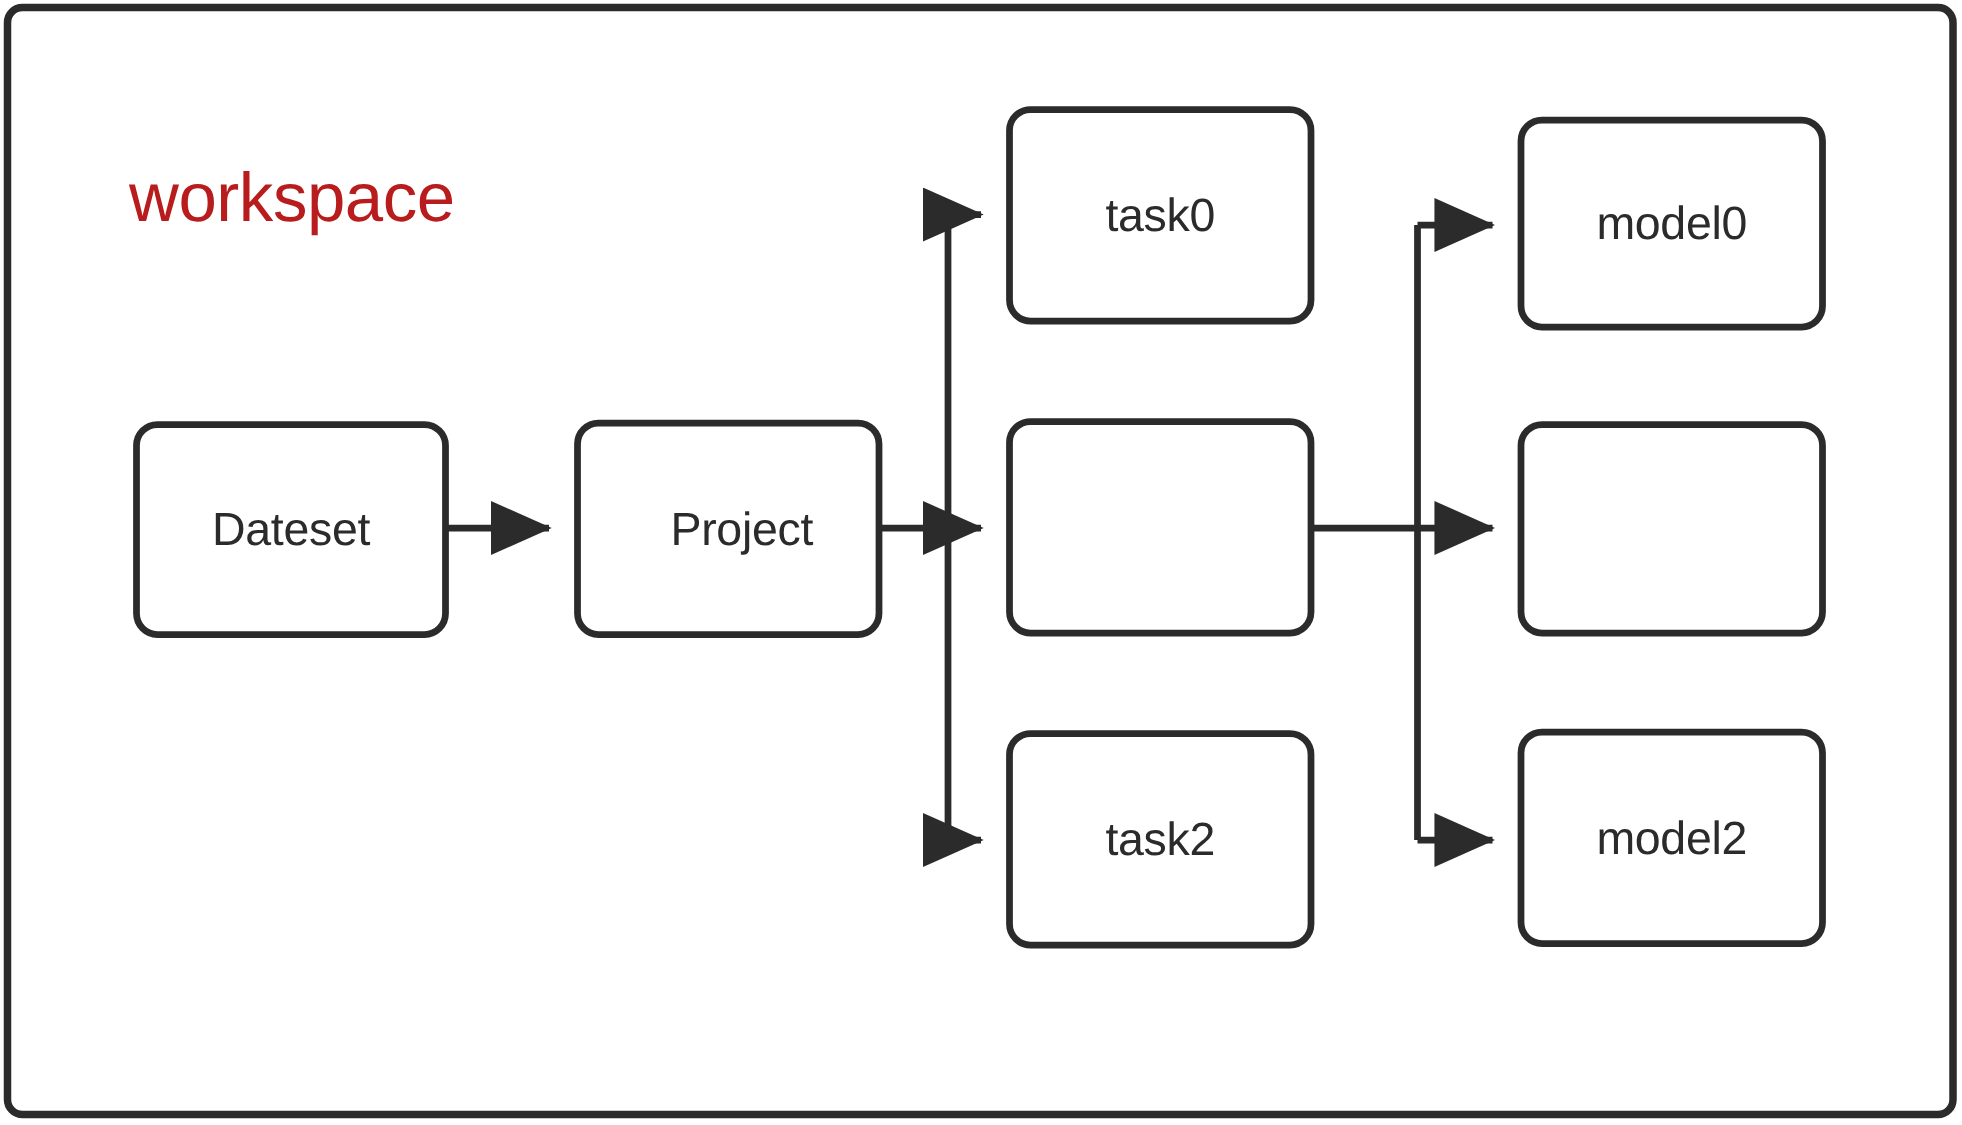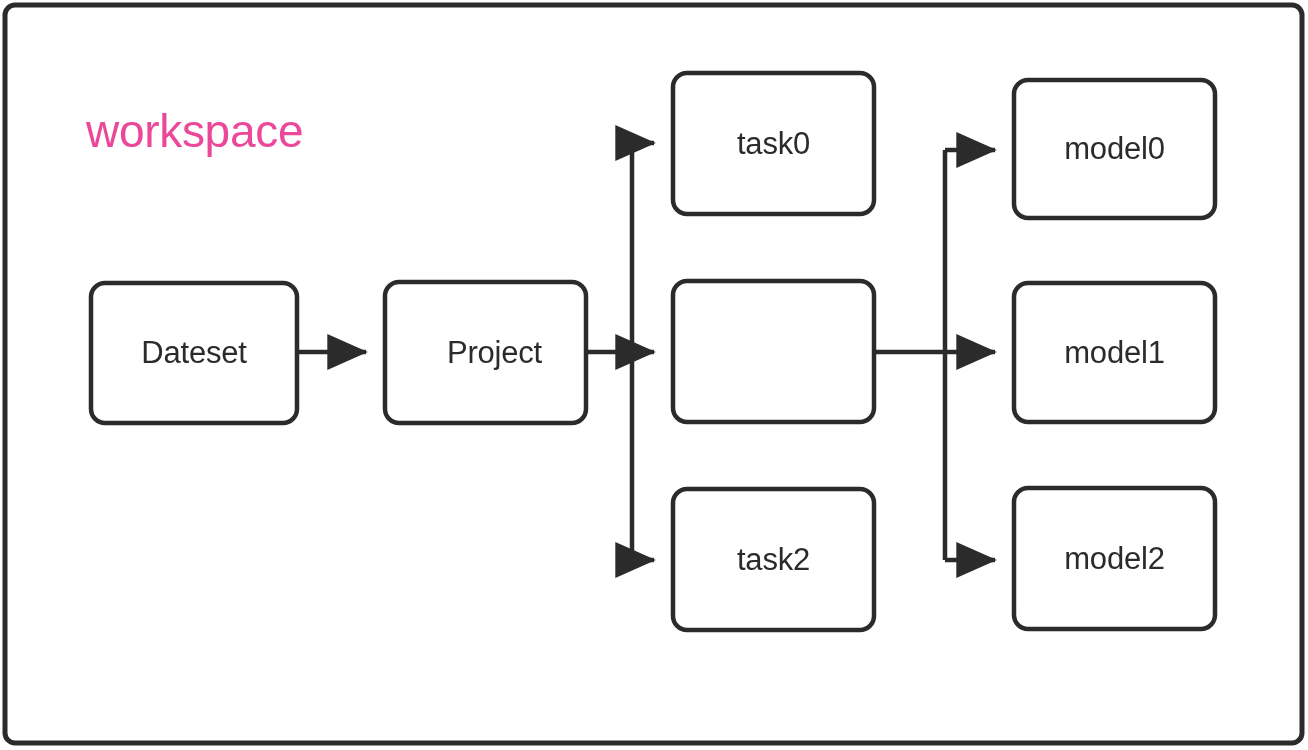--- a/index.html
+++ b/index.html
@@ -32,21 +32,21 @@
     color: #2b2b2b;
     font-family: "Liberation Sans", sans-serif;
     font-size: 31px;
     font-weight: 400;
     letter-spacing: -0.2px;
     white-space: nowrap;
     pointer-events: none;
   }
   .group-title {
     position: absolute;
-    color: #ec4899;
+    color: #b91c1c;
     font-family: "Liberation Sans", sans-serif;
     font-size: 46px;
     font-weight: 400;
     letter-spacing: -0.3px;
     white-space: nowrap;
   }
   .node-hit {
     position: absolute;
     cursor: default;
   }
@@ -110,21 +110,20 @@
 
   <div class="node-label" style="left:394px; top:282px; width:201px; height:141px;">Project</div>
 
   <div class="node-label" style="left:673px; top:73px; width:201px; height:141px;">task0</div>
 
 
   <div class="node-label" style="left:673px; top:489px; width:201px; height:141px;">task2</div>
 
   <div class="node-label" style="left:1014px; top:80px; width:201px; height:138px;">model0</div>
 
-  <div class="node-label" style="left:1014px; top:283px; width:201px; height:139px;">model1</div>
 
   <div class="node-label" style="left:1014px; top:488px; width:201px; height:141px;">model2</div>
 
   <div class="node-hit" style="left:91px; top:283px; width:206px; height:140px;"></div>
   <div class="node-hit" style="left:385px; top:282px; width:201px; height:141px;"></div>
   <div class="node-hit" style="left:673px; top:73px; width:201px; height:141px;"></div>
   <div class="node-hit" style="left:673px; top:281px; width:201px; height:141px;"></div>
   <div class="node-hit" style="left:673px; top:489px; width:201px; height:141px;"></div>
   <div class="node-hit" style="left:1014px; top:80px; width:201px; height:138px;"></div>
   <div class="node-hit" style="left:1014px; top:283px; width:201px; height:139px;"></div>

